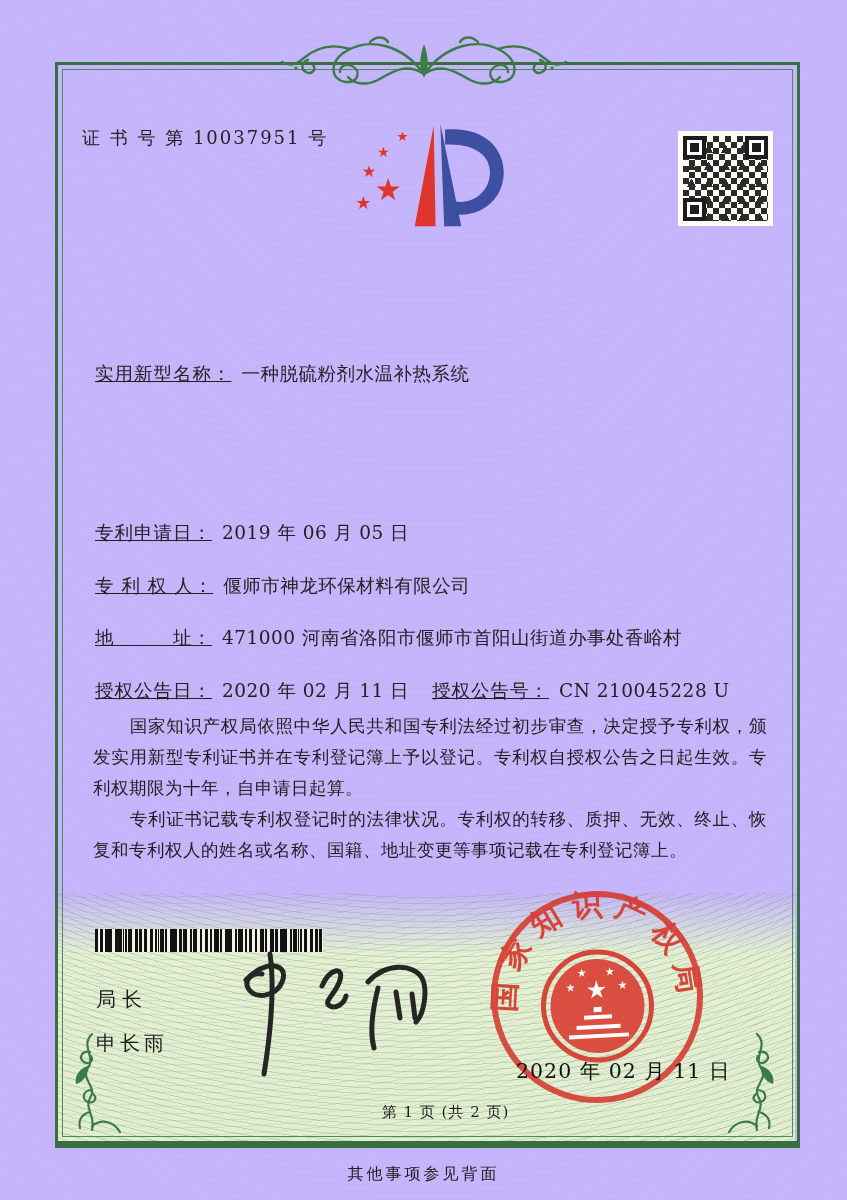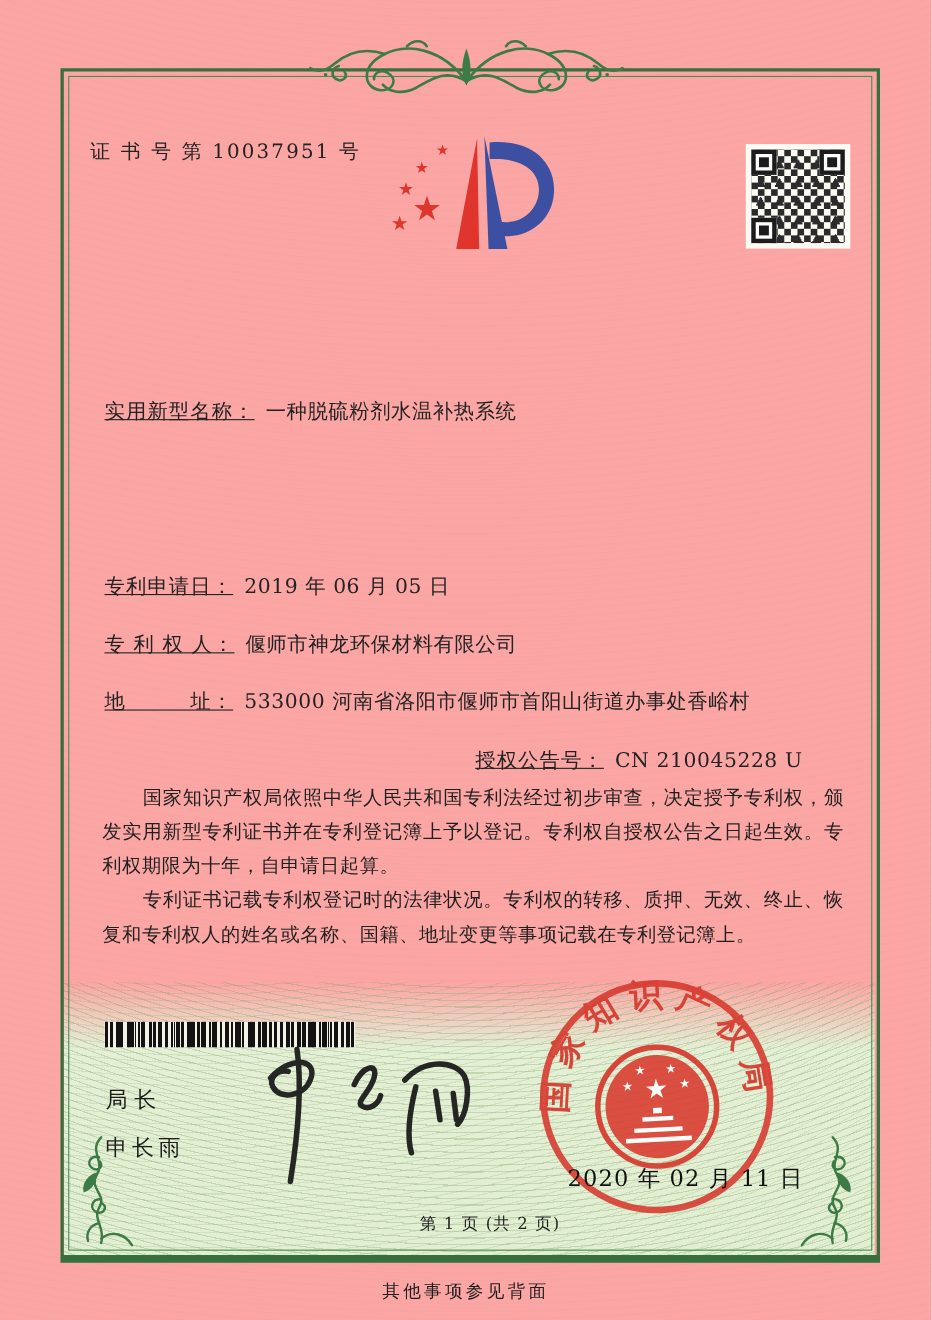--- a/index.html
+++ b/index.html
@@ -1,21 +1,21 @@
 <!DOCTYPE html>
 <html><head>
 <meta charset="utf-8">
 <style>
   * { margin:0; padding:0; box-sizing:border-box; }
   html,body { width:847px; }
   body { font-family:"DejaVu Serif","Liberation Serif",serif; color:#1d1d1d; }
 
   .page {
     position:relative; width:847px; height:1200px;
-    background:#fca5a5; overflow:hidden;
+    background:#c4b5fd; overflow:hidden;
   }
   
   .page::before {
     content:""; position:absolute; inset:0; z-index:0;
     background-image:repeating-radial-gradient(circle at 50% -1300px,
       rgba(185,172,120,.10) 0 1px, transparent 1px 7px);
   }
 
   
   .guilloche {
@@ -185,21 +185,24 @@
     <div class="row r0">
       <span class="lbl">实用新型名称：</span><span class="val">一种脱硫粉剂水温补热系统</span>
     </div>
     <div class="row r3">
       <span class="lbl">专利申请日：</span><span class="val">2019 年 06 月 05 日</span>
     </div>
     <div class="row r4">
       <span class="lbl">专 利 权 人：</span><span class="val">偃师市神龙环保材料有限公司</span>
     </div>
     <div class="row r5">
-      <span class="lbl">地　　　址：</span><span class="val">533000 河南省洛阳市偃师市首阳山街道办事处香峪村</span>
+      <span class="lbl">地　　　址：</span><span class="val">471000 河南省洛阳市偃师市首阳山街道办事处香峪村</span>
+    </div>
+    <div class="row r6">
+      <span class="lbl">授权公告日：</span><span class="val">2020 年 02 月 11 日</span>
     </div>
     <div class="row r7">
       <span class="lbl">授权公告号：</span><span class="val">CN 210045228 U</span>
     </div>
 
     <div class="paras">
       <p>国家知识产权局依照中华人民共和国专利法经过初步审查，决定授予专利权，颁发实用新型专利证书并在专利登记簿上予以登记。专利权自授权公告之日起生效。专利权期限为十年，自申请日起算。</p>
       <p>专利证书记载专利权登记时的法律状况。专利权的转移、质押、无效、终止、恢复和专利权人的姓名或名称、国籍、地址变更等事项记载在专利登记簿上。</p>
     </div>
 

